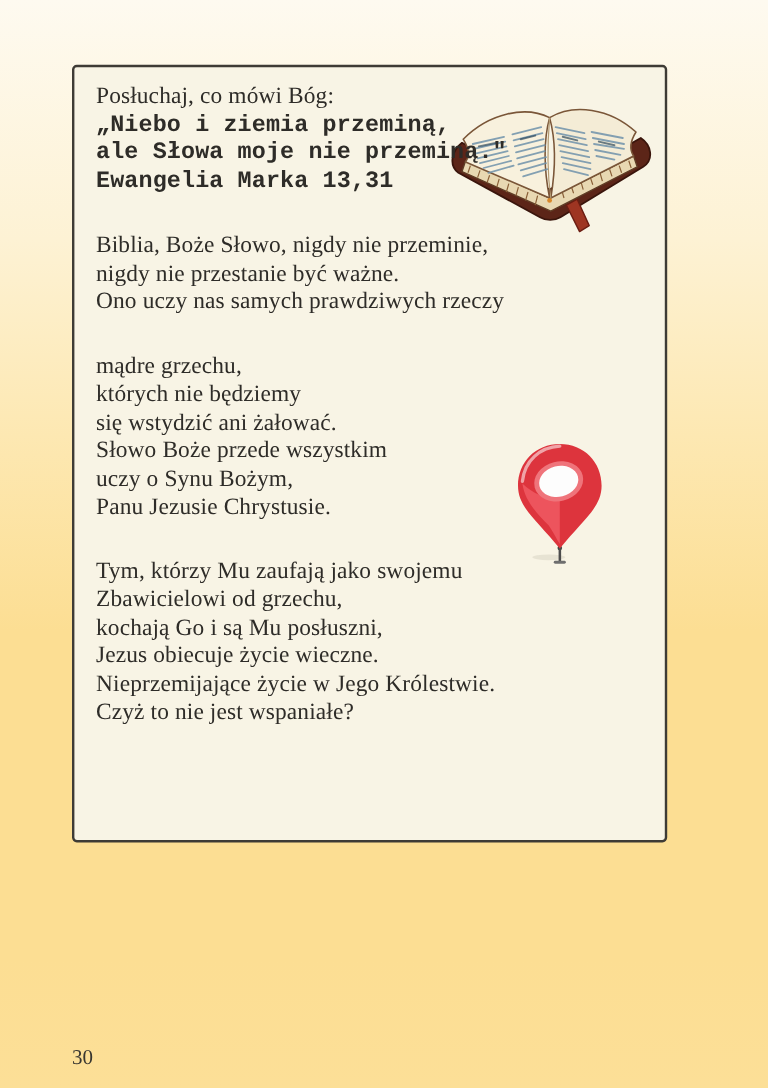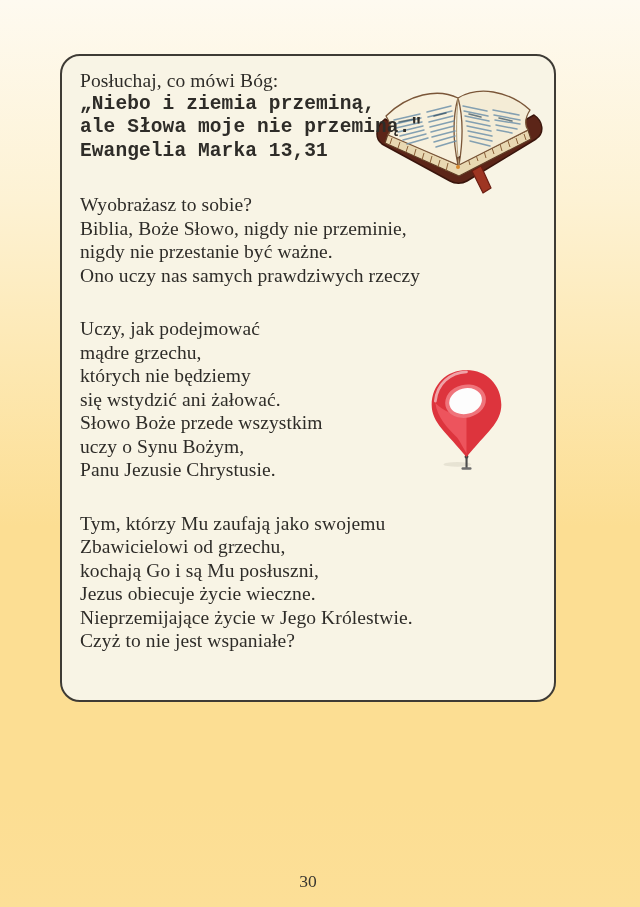--- a/index.html
+++ b/index.html
@@ -9,40 +9,40 @@
   }
   .page{
     position:relative;width:640px;height:907px;
     background:linear-gradient(180deg,#fefaf0 0%,#fdf2d4 22%,#fde8b2 40%,#fcde93 58%,#fcde93 88%,#fcdf97 100%);
   }
   .card{
     position:absolute;left:60px;top:54px;width:496px;height:648px;
     box-sizing:border-box;
     background:#f8f4e5;
     border:2px solid #3e3b35;
-    border-radius:20px;
+    border-radius:4px;
   }
   .text-block{
     position:absolute;left:18px;top:13px;right:14px;
     color:#2e2c28;
     font-size:19.5px;line-height:23.5px;
     letter-spacing:0.1px;
   }
   .para{margin:0 0 30px 0;}
   .line{display:block;}
   .line.semibold{font-weight:600;font-family:Liberation Mono, monospace;}
   .book-illustration{
     position:absolute;left:312px;top:30px;width:170px;height:110px;
   }
   .pin-illustration{
     position:absolute;left:366px;top:312px;width:77px;height:103px;
   }
   .footer{
     position:absolute;left:60px;top:871px;width:496px;
-    text-align:center;color:#383630;font-size:17.5px;
+    color:#383630;font-size:17.5px;
   }
 </style>
 </head>
 <body>
 
 <div class="page">
 
   <main class="card">
 
     <svg class="book-illustration" viewBox="0 0 170 110" xmlns="http://www.w3.org/2000/svg">
@@ -88,28 +88,26 @@
 
     <div class="text-block">
       <p class="para">
         <span class="line">Posłuchaj, co mówi Bóg:</span>
         <span class="line semibold">„Niebo i ziemia przeminą,</span>
         <span class="line semibold">ale Słowa moje nie przeminą."</span>
         <span class="line semibold">Ewangelia Marka 13,31</span>
       </p>
 
       <p class="para">
-        <span class="line">Wyobrażasz to sobie?</span>
         <span class="line">Biblia, Boże Słowo, nigdy nie przeminie,</span>
         <span class="line">nigdy nie przestanie być ważne.</span>
         <span class="line">Ono uczy nas samych prawdziwych rzeczy</span>
       </p>
 
       <p class="para">
-        <span class="line">Uczy, jak podejmować</span>
         <span class="line">mądre grzechu,</span>
         <span class="line">których nie będziemy</span>
         <span class="line">się wstydzić ani żałować.</span>
         <span class="line">Słowo Boże przede wszystkim</span>
         <span class="line">uczy o Synu Bożym,</span>
         <span class="line">Panu Jezusie Chrystusie.</span>
       </p>
 
       <p class="para">
         <span class="line">Tym, którzy Mu zaufają jako swojemu</span>

